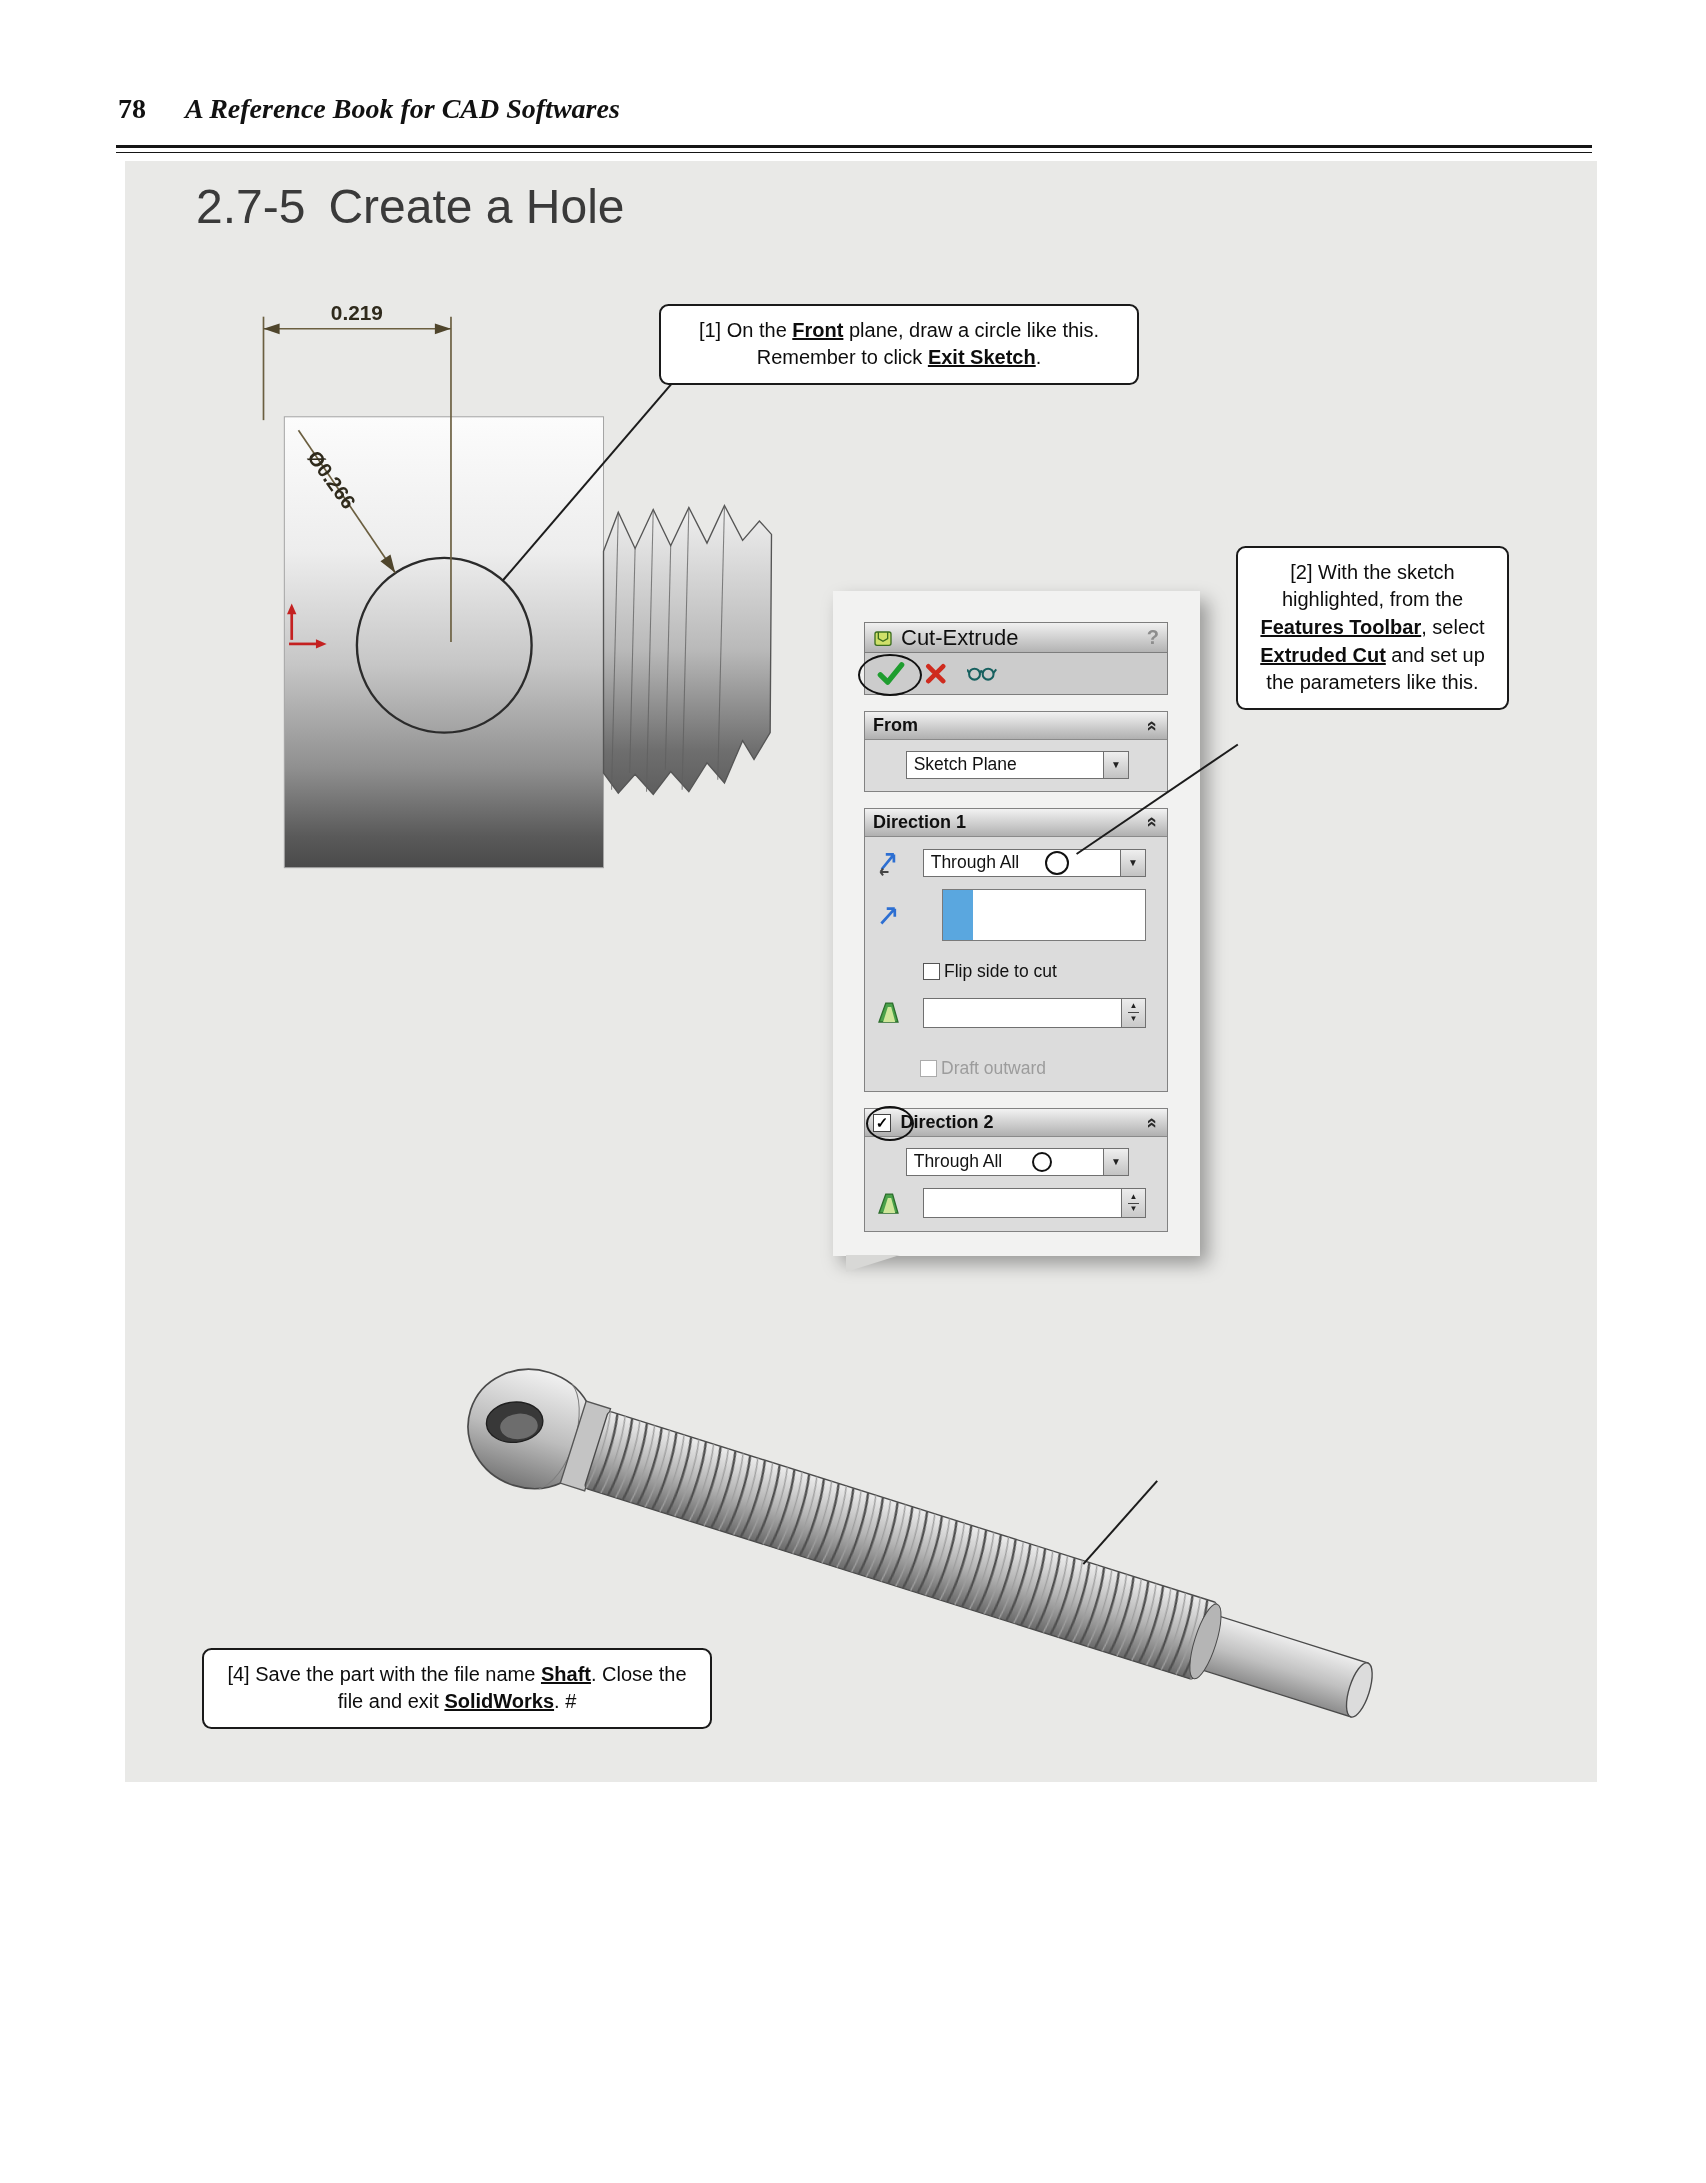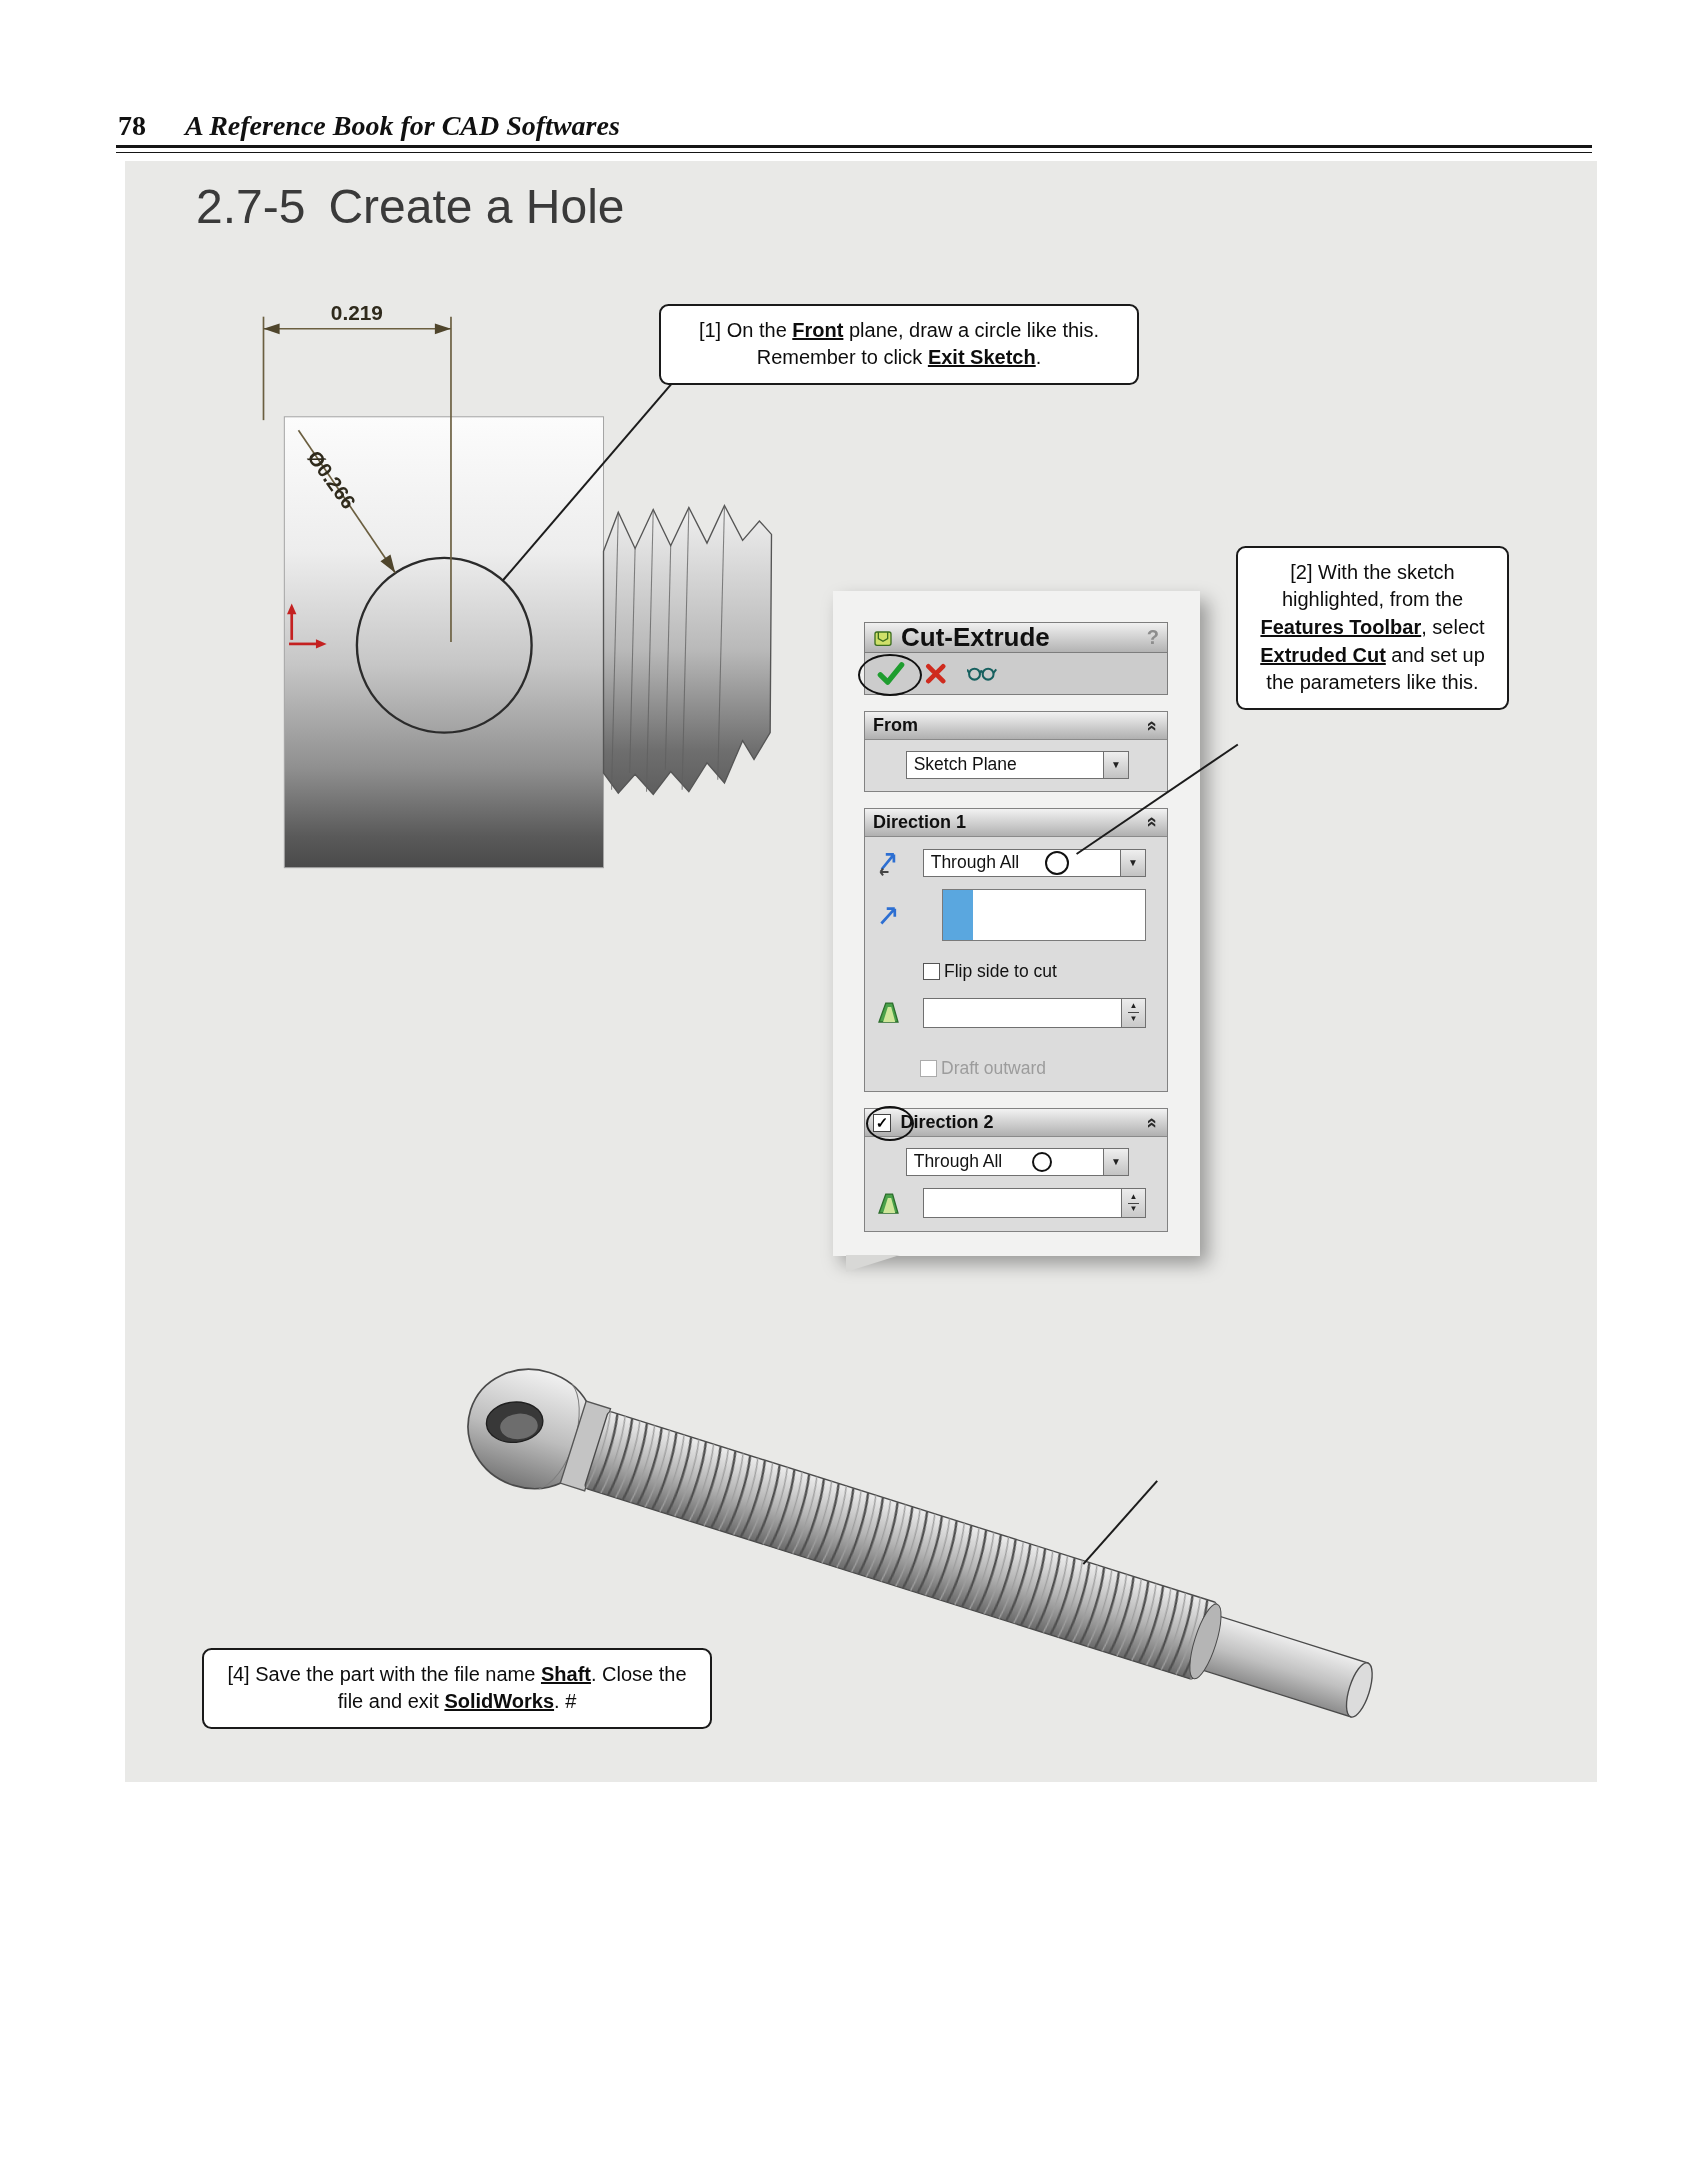--- a/index.html
+++ b/index.html
@@ -1,20 +1,20 @@
 <!DOCTYPE html>
 <html style="font-size:10.8px"><head>
 <meta charset="utf-8">
 <style>
   html,body{margin:0;padding:0;background:#ffffff;}
   .page{position:relative;width:1707px;height:2183px;background:#ffffff;
         font-family:"Liberation Sans",sans-serif;overflow:hidden;}
 
   
-  .book-header{position:absolute;left:118px;top:110px;font-family:"Liberation Serif",serif;
+  .book-header{position:absolute;left:118px;top:93px;font-family:"Liberation Serif",serif;
                font-size:28px;font-weight:bold;color:#111;}
   .book-num{font-style:normal;margin-right:39px;}
   .book-title{font-style:italic;}
   .rule1{position:absolute;left:116px;top:145px;width:1476px;height:2.7px;background:#151515;}
   .rule2{position:absolute;left:116px;top:152px;width:1476px;height:1.3px;background:#151515;}
 
   
   .content-bg{position:absolute;left:125px;top:161px;width:1472px;height:1621px;background:#e9e9e7;}
   .section-title{position:absolute;left:196px;top:179px;font-size:48px;color:#3a3a3a;}
   .section-title .num{margin-right:23px;}
@@ -34,21 +34,21 @@
   svg text{font-family:"Liberation Sans",sans-serif;}
 
   
   .sw-card{position:absolute;left:833px;top:591px;width:367px;height:665px;background:#f2f2f1;
            box-shadow:8px 9.4px 17.5px rgba(0,0,0,0.35);z-index:3;}
   .sw-card::after{content:'';position:absolute;left:13.4px;bottom:-16px;
            border-right:54px solid transparent;border-top:17.5px solid #d8d8d6;}
   .sw-panel{position:absolute;left:31px;top:31px;width:304px;}
   .sw-titlebar{height:31px;background:linear-gradient(180deg,#f0f0f0,#b3b3b3);
            border:1.3px solid #7d7d7d;display:flex;align-items:center;gap:8px;padding:0 8px;box-sizing:border-box;}
-  .sw-title{font-weight:bold;font-size:26px;color:#101010;}
+  .sw-title{font-weight:normal;font-size:22px;color:#101010;}
   .sw-help{margin-left:auto;font-size:20px;color:#8d8d8d;font-weight:bold;}
   .sw-btnrow{height:42px;background:#cccccc;border:1.3px solid #7d7d7d;border-top:none;
            display:flex;align-items:center;gap:20px;padding:0 12px;position:relative;box-sizing:border-box;}
   .annot-ellipse{position:absolute;border:2.7px solid #111;border-radius:50%;}
   .ok-ellipse{left:-6.7px;top:1.3px;width:60px;height:38px;}
   .sw-group{border:1.3px solid #828282;margin-top:16px;background:#dcdcdc;}
   .sw-sechead{height:27px;background:linear-gradient(180deg,#f2f2f2,#b0b0b0);display:flex;align-items:center;
            padding:0 8px;font-size:18px;font-weight:bold;color:#101010;border-bottom:1.3px solid #8a8a8a;position:relative;}
   .chev{margin-left:auto;transform:rotate(90deg);font-size:19px;color:#2a2a2a;font-weight:bold;}
   .sw-secbody{padding:1.3px 0 12px 0;}

